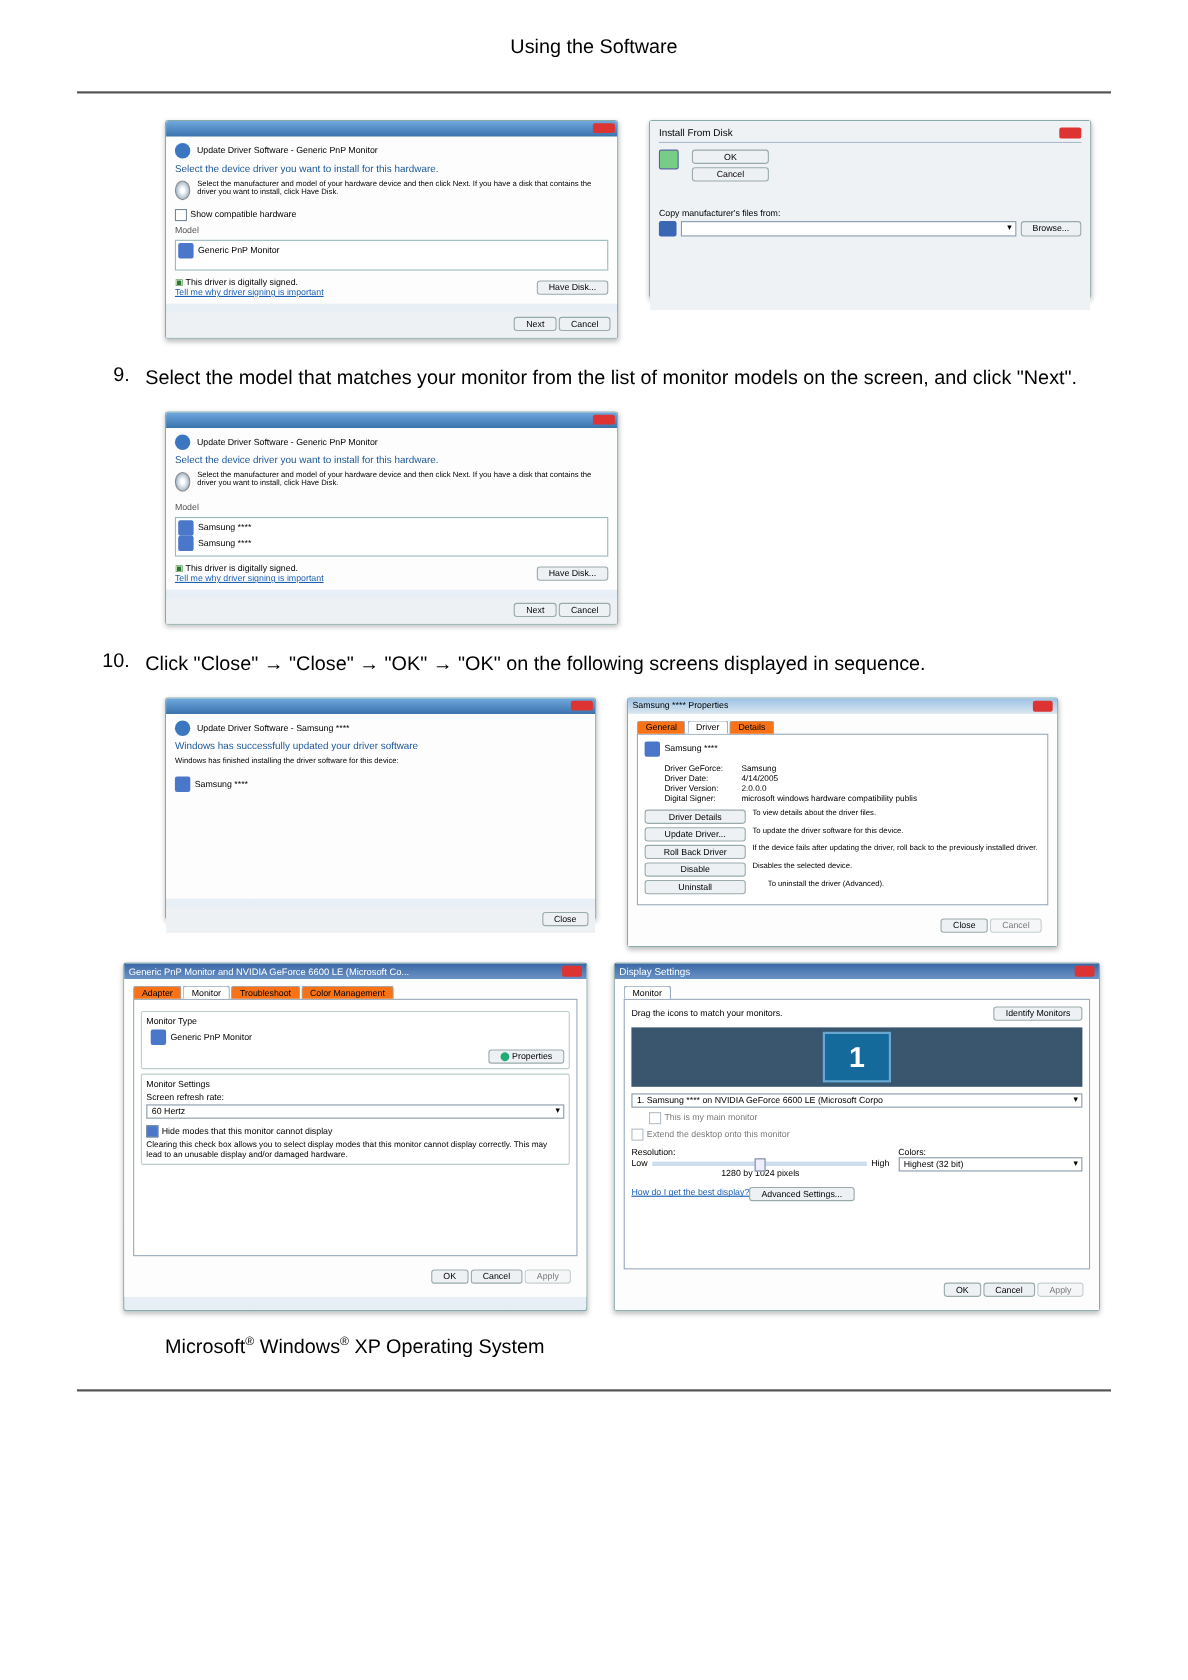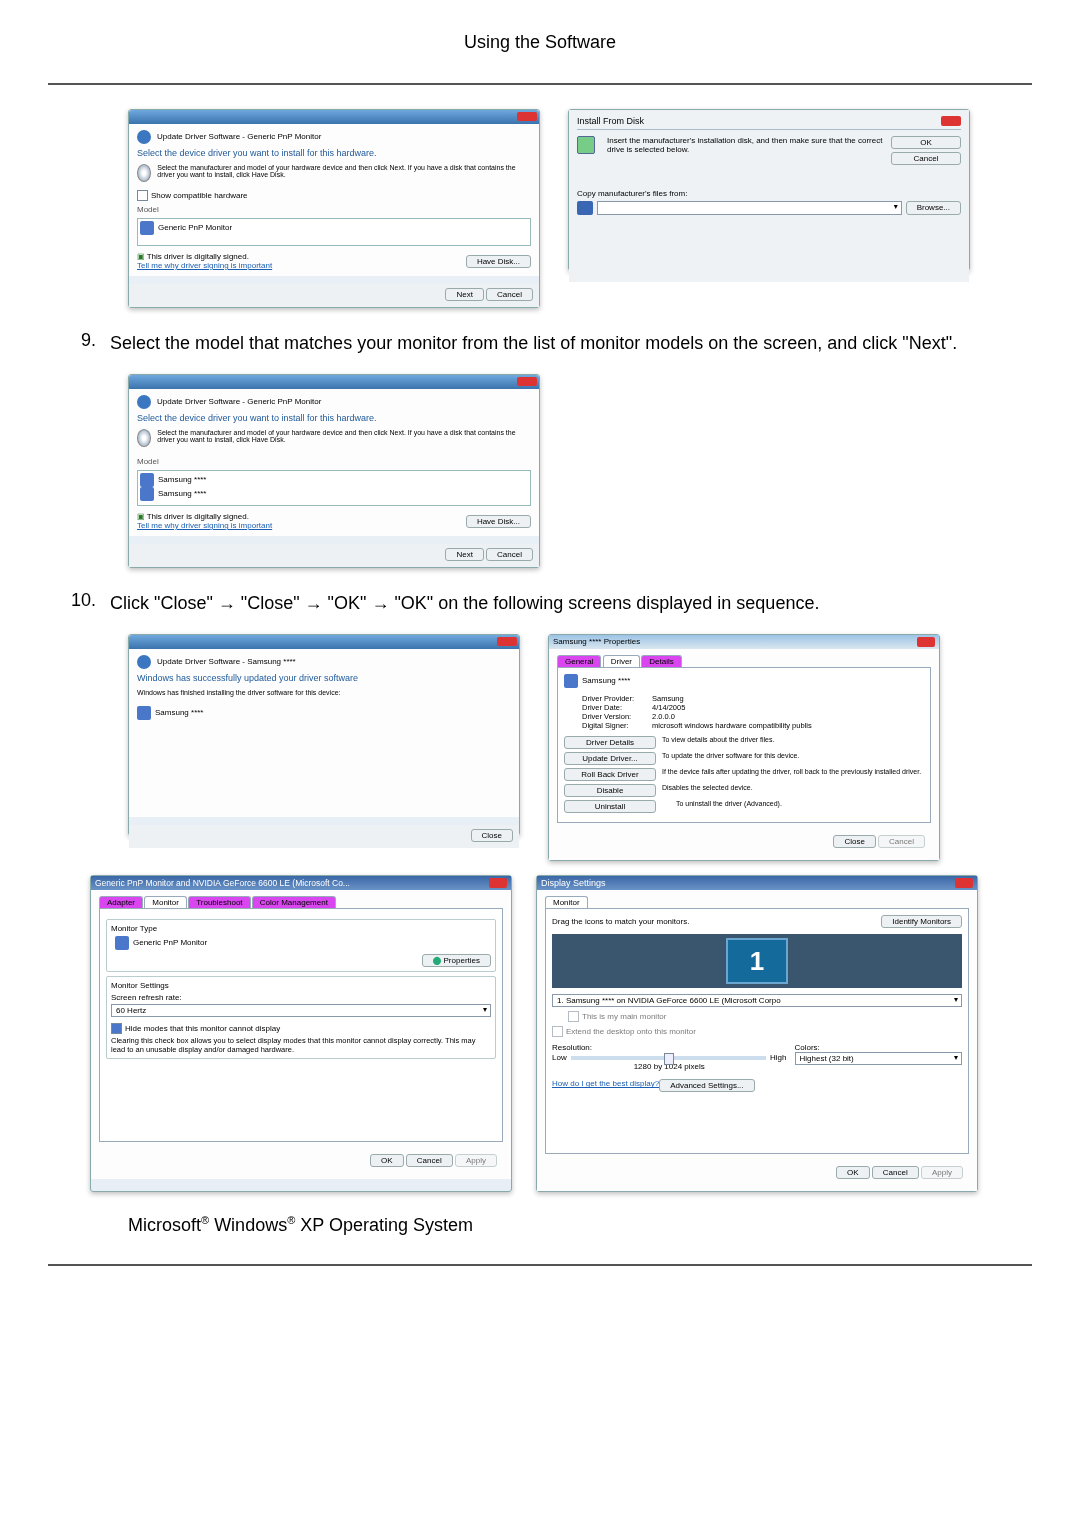--- a/index.html
+++ b/index.html
@@ -1,16 +1,16 @@
 <!DOCTYPE html>
 <html><head>
 <meta charset="utf-8">
 <style>
 body{margin:0;font-family:Arial,Helvetica,sans-serif;background:#fff;width:1080px;height:1527px;box-sizing:border-box}
-.page{padding:20px 48px}
+.page{padding:20px 70px}
 .hdr{text-align:center;font-size:18px;margin:12px 0 30px}
 .sep{border:none;border-top:2px solid #555;margin:8px 0 24px}
 .botsep{border:none;border-top:2px solid #555;margin:28px 0 8px}
 .row{display:flex;gap:28px;margin:0 0 22px 80px}
 .row2{display:flex;gap:28px;margin:8px 0 14px 36px}
 .row3{display:flex;gap:24px;margin:14px 0 14px 0}
 .step{display:flex;margin:6px 0 18px}
 .stepnum{width:48px;text-align:right;padding-right:14px;font-size:18px}
 .steptxt{flex:1;font-size:18px;line-height:1.45}
 .win{background:linear-gradient(#f3f7fb,#e7eef5);border:1px solid #8aa;border-radius:3px;box-shadow:0 2px 5px rgba(0,0,0,.25);font-size:8px;position:relative}
@@ -20,21 +20,21 @@
 .thinbtn{display:inline-block;border:1px solid #9aa;background:#eef1f4;border-radius:3px;padding:1px 10px;font-size:8px;text-align:center}
 .selbox{border:1px solid #9bb;background:#fff;margin:4px 0 6px;padding:2px;height:22px}
 .chk{display:inline-block;width:9px;height:9px;border:1px solid #789;background:#fff;margin-right:3px;vertical-align:middle}
 .icn{display:inline-block;width:14px;height:14px;background:#4a77c9;margin-right:4px;vertical-align:middle;border-radius:2px}
 .lnk{color:#1a5fb4;text-decoration:underline}
 .floppy{display:inline-block;width:16px;height:16px;background:#7c8;border:1px solid #569;margin-right:6px;vertical-align:top;border-radius:2px}
 .cd{display:inline-block;width:16px;height:16px;border-radius:50%;background:radial-gradient(#fff 20%,#abc 70%);border:1px solid #888;margin-right:6px;vertical-align:top}
 .back{display:inline-block;width:14px;height:14px;border-radius:50%;background:#3b76c0;margin-right:6px;vertical-align:middle}
 .hd{color:#205a9a;font-size:9px;margin:2px 0 6px}
 .tab{display:inline-block;border:1px solid #9ab;border-bottom:none;background:#fff;padding:1px 7px;font-size:8px;border-radius:3px 3px 0 0;margin-right:-1px}
-.tab.off{background:#d946ef}
+.tab.off{background:#f97316}
 .panel{border:1px solid #9ab;background:#fff;padding:6px}
 .drop{border:1px solid #89a;background:#fff;padding:1px 4px;font-size:8px;position:relative}
 .drop:after{content:"▾";position:absolute;right:3px;top:0;font-size:8px}
 .monbox{background:#3a566e;height:54px;margin:6px 0;display:flex;align-items:center;justify-content:center}
 .monbox .m{background:#156a9c;color:#fff;font-size:26px;font-weight:bold;width:58px;height:42px;display:flex;align-items:center;justify-content:center;border:2px solid #6aa6cf}
 .slider{height:4px;background:#cde;position:relative;margin:4px 0 2px}
 .slider .th{position:absolute;top:-3px;left:48%;width:8px;height:10px;background:#eef;border:1px solid #789}
 .btnsrow{text-align:right;margin-top:8px;padding:4px 6px 6px 0}
 .fset{border:1px solid #bcc;margin:4px 0;padding:4px;border-radius:2px}
 .final{font-size:18px;margin:22px 0 0 80px}
@@ -75,21 +75,20 @@
     </div>
 
     <div class="win" style="width:400px;height:160px">
       <div class="body" style="background:#eef2f5;height:100%">
         <div style="display:flex;justify-content:space-between;border-bottom:1px solid #abc;padding-bottom:3px;margin-bottom:6px">
           <span style="font-size:9px">Install From Disk</span>
           <span style="width:20px;height:10px;background:#d33;border-radius:2px"></span>
         </div>
         <div style="display:flex;gap:6px">
           <span class="floppy"></span>
-          <span style="flex:1">Insert the manufacturer's installation disk, and then make sure that the correct drive is selected below.</span>
           <div style="display:flex;flex-direction:column;gap:3px">
             <span class="thinbtn" style="width:48px">OK</span>
             <span class="thinbtn" style="width:48px">Cancel</span>
           </div>
         </div>
         <div style="margin-top:24px">Copy manufacturer's files from:</div>
         <div style="display:flex;gap:4px;margin-top:3px">
           <span style="display:inline-block;width:16px;height:14px;background:#3a67b3;border-radius:2px"></span>
           <div class="drop" style="flex:1"></div>
           <span class="thinbtn">Browse...</span>
@@ -158,21 +157,21 @@
       </div>
       <div class="body">
         <div>
           <span class="tab off">General</span>
           <span class="tab">Driver</span>
           <span class="tab off">Details</span>
         </div>
         <div class="panel">
           <div><span class="icn"></span><span>Samsung ****</span></div>
           <div style="margin:6px 0 6px 18px;font-size:7.5px">
-            <div><span style="display:inline-block;width:70px">Driver Provider:</span><span>Samsung</span></div>
+            <div><span style="display:inline-block;width:70px">Driver GeForce:</span><span>Samsung</span></div>
             <div><span style="display:inline-block;width:70px">Driver Date:</span><span>4/14/2005</span></div>
             <div><span style="display:inline-block;width:70px">Driver Version:</span><span>2.0.0.0</span></div>
             <div><span style="display:inline-block;width:70px">Digital Signer:</span><span>microsoft windows hardware compatibility publis</span></div>
           </div>
           <div style="display:flex;gap:6px;margin:3px 0">
               <span class="thinbtn" style="width:70px">Driver Details</span>
               <span style="font-size:7px">To view details about the driver files.</span>
             </div>
           <div style="display:flex;gap:6px;margin:3px 0">
               <span class="thinbtn" style="width:70px">Update Driver...</span>

